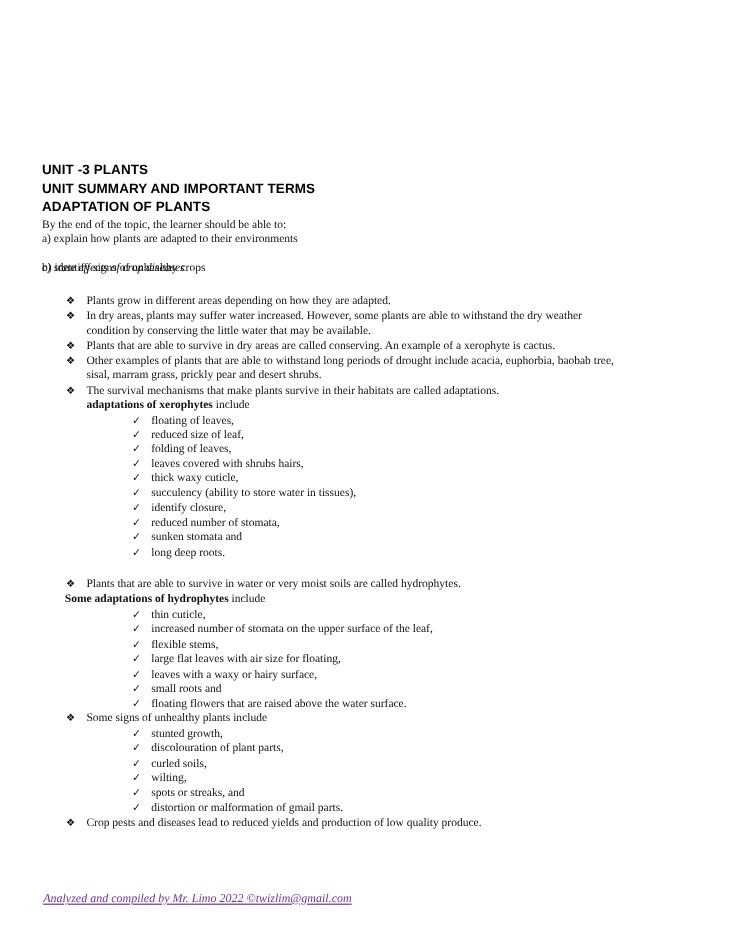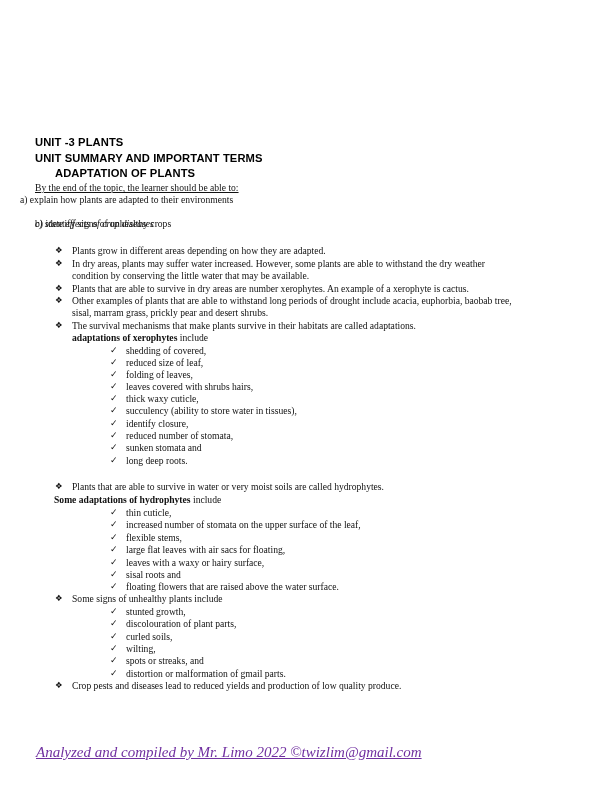--- a/index.html
+++ b/index.html
@@ -8,71 +8,71 @@
     .page { position: absolute; left: 0; top: 0; width: 490px; height: 792px; }
     .heading { position: absolute; left: 35px; font-family: "Liberation Sans", sans-serif;
                font-weight: bold; font-size: 11.2px; letter-spacing: 0.1px; color: #000; }
     .line { position: absolute; font-size: 9.6px; line-height: 11px; white-space: nowrap; }
     .bullet-row { position: absolute; left: 55px; font-size: 9.6px; line-height: 11.2px; }
     .bullet-row .sym { position: absolute; left: 0; top: 0; font-size: 8.5px; }
     .bullet-row .txt { position: absolute; left: 17px; white-space: nowrap; }
     .check-row { position: absolute; left: 110px; font-size: 9.6px; line-height: 11px; }
     .check-row .sym { position: absolute; left: 0; top: 0; font-size: 9px; }
     .check-row .txt { position: absolute; left: 16px; white-space: nowrap; }
-    .footer { position: absolute; left: 36px; top: 744px; font-size: 15px; font-style: italic;
+    .footer { position: absolute; left: 36px; top: 744px; font-size: 10px; font-style: italic;
               color: #7030a0; text-decoration: underline; white-space: nowrap; }
     b { font-weight: bold; }
   </style>
 </head>
 <body>
 
 <div class="page">
 
   <div class="heading" style="top:136px;">UNIT -3 PLANTS</div>
   <div class="heading" style="top:152px;">UNIT SUMMARY AND IMPORTANT TERMS</div>
-  <div class="heading" style="top:167px;margin-left:20px;">ADAPTATION OF PLANTS</div>
+  <div class="heading" style="top:167px;">ADAPTATION OF PLANTS</div>
 
-  <div class="line" style="left:35px; top:182px;text-decoration:underline;">By the end of the topic, the learner should be able to:</div>
-  <div class="line" style="left:20px; top:194px;text-align:center;">a) explain how plants are adapted to their environments</div>
+  <div class="line" style="left:35px; top:182px;">By the end of the topic, the learner should be able to:</div>
+  <div class="line" style="left:35px; top:194px;text-align:center;">a) explain how plants are adapted to their environments</div>
   <div class="line" style="left:35px; top:206px;margin-top:12px;">b) identify signs of unhealthy crops</div>
   <div class="line" style="left:35px; top:218px;font-style:italic;">c) state effects of crop diseases</div>
 
   <div class="bullet-row" style="top:245px;">
     <span class="sym">❖</span>
     <span class="txt">Plants grow in different areas depending on how they are adapted.</span>
   </div>
   <div class="bullet-row" style="top:258px;">
     <span class="sym">❖</span>
     <span class="txt">In dry areas, plants may suffer water increased. However, some plants are able to withstand the dry weather</span>
   </div>
   <div class="bullet-row" style="top:270px;">
     <span class="txt">condition by conserving the little water that may be available.</span>
   </div>
   <div class="bullet-row" style="top:283px;">
     <span class="sym">❖</span>
-    <span class="txt">Plants that are able to survive in dry areas are number xerophytes. An example of a xerophyte is cactus.</span>
+    <span class="txt">Plants that are able to survive in dry areas are called conserving. An example of a xerophyte is cactus.</span>
   </div>
   <div class="bullet-row" style="top:295px;">
     <span class="sym">❖</span>
     <span class="txt">Other examples of plants that are able to withstand long periods of drought include acacia, euphorbia, baobab tree,</span>
   </div>
   <div class="bullet-row" style="top:307px;">
     <span class="txt">sisal, marram grass, prickly pear and desert shrubs.</span>
   </div>
   <div class="bullet-row" style="top:320px;">
     <span class="sym">❖</span>
     <span class="txt">The survival mechanisms that make plants survive in their habitats are called adaptations.</span>
   </div>
   <div class="bullet-row" style="top:332px;">
     <span class="txt"><b>adaptations of xerophytes</b><span> include</span></span>
   </div>
 
   <div class="check-row" style="top:345px;">
       <span class="sym">✓</span>
-      <span class="txt">shedding of covered,</span>
+      <span class="txt">floating of leaves,</span>
     </div>
   <div class="check-row" style="top:357px;">
       <span class="sym">✓</span>
       <span class="txt">reduced size of leaf,</span>
     </div>
   <div class="check-row" style="top:369px;">
       <span class="sym">✓</span>
       <span class="txt">folding of leaves,</span>
     </div>
   <div class="check-row" style="top:381px;">
@@ -117,29 +117,29 @@
   <div class="check-row" style="top:519px;">
       <span class="sym">✓</span>
       <span class="txt">increased number of stomata on the upper surface of the leaf,</span>
     </div>
   <div class="check-row" style="top:532px;">
       <span class="sym">✓</span>
       <span class="txt">flexible stems,</span>
     </div>
   <div class="check-row" style="top:544px;">
       <span class="sym">✓</span>
-      <span class="txt">large flat leaves with air sacs for floating,</span>
+      <span class="txt">large flat leaves with air size for floating,</span>
     </div>
   <div class="check-row" style="top:557px;">
       <span class="sym">✓</span>
       <span class="txt">leaves with a waxy or hairy surface,</span>
     </div>
   <div class="check-row" style="top:569px;">
       <span class="sym">✓</span>
-      <span class="txt">sisal roots and</span>
+      <span class="txt">small roots and</span>
     </div>
   <div class="check-row" style="top:581px;">
       <span class="sym">✓</span>
       <span class="txt">floating flowers that are raised above the water surface.</span>
     </div>
 
   <div class="bullet-row" style="top:593px;">
     <span class="sym">❖</span>
     <span class="txt">Some signs of unhealthy plants include</span>
   </div>

